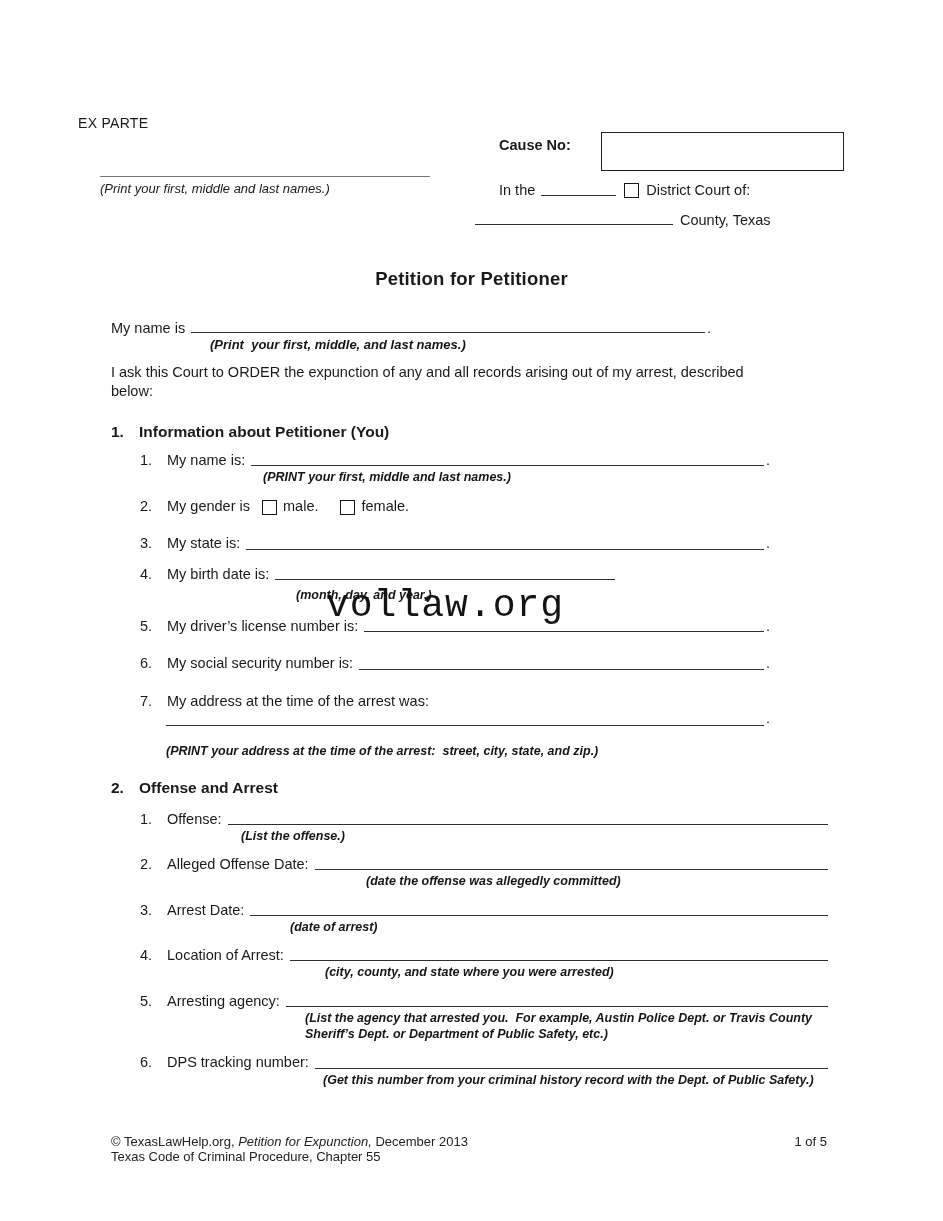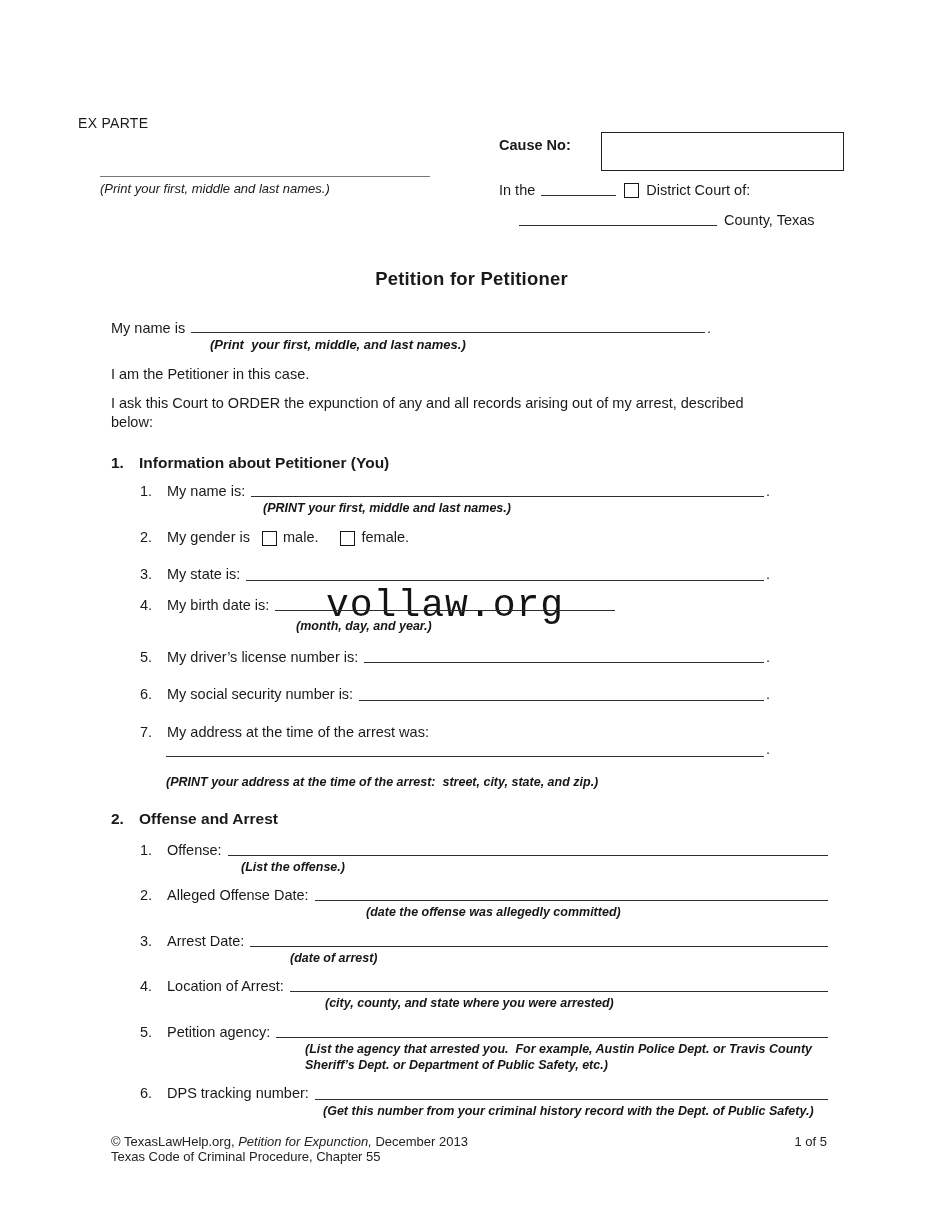--- a/index.html
+++ b/index.html
@@ -36,21 +36,21 @@
   }
 
   
   .exparte { top:115px; left:78px; font-size:14px; letter-spacing:0.3px; }
   .name-line { top:176px; left:100px; width:330px; border-bottom:1.6px solid #777; }
   .name-cap { top:181px; left:100px; font-size:13px; }
   .causeno { top:137px; left:499px; font-size:14.5px; }
   .cause-box { top:132px; left:601px; width:243px; height:39px; border:1.6px solid #222; background:#fff; }
   .inthe-row { top:182px; left:499px; display:flex; align-items:flex-end; width:345px; }
   .inthe-row .cb { margin:0 7px 0 8px; }
-  .county-row { top:212px; left:519px; display:flex; align-items:flex-end; width:345px; }
+  .county-row { top:212px; left:475px; display:flex; align-items:flex-start; width:345px; }
 
   .title { top:268px; left:0; width:100%; text-align:center; font-size:18.5px; font-weight:bold; letter-spacing:0.2px; }
 
   
   .body { position:absolute; top:320px; left:111px; width:715px; }
   .body p { line-height:19px; }
   .myname-row { width:600px; }
   .myname-cap { margin-left:99px; }
   .petitioner { margin-top:12px; }
   .ask { margin-top:10px; width:665px; }
@@ -123,21 +123,20 @@
 
   <div class="body">
 
     <div class="row myname-row">
       <span class="lbl">My name is</span>
       <span class="fill"></span>
       <span class="end">.</span>
     </div>
     <div class="cap myname-cap" style="font-size:13px;">(Print  your first, middle, and last names.)</div>
 
-    <p class="petitioner">I am the Petitioner in this case.</p>
     <p class="ask">I ask this Court to ORDER the expunction of any and all records arising out of my arrest, described below:</p>
 
     <div class="sec-head">
       <span class="snum">1.</span>
       <span>Information about Petitioner (You)</span>
     </div>
 
     <div class="list">
 
       <div class="mb11">
@@ -241,21 +240,21 @@
           <span class="num">4.</span>
           <span class="lbl">Location of Arrest:</span>
           <span class="fill"></span>
         </div>
         <div class="cap cap-o4">(city, county, and state where you were arrested)</div>
       </div>
 
       <div class="mb11">
         <div class="row w-s2">
           <span class="num">5.</span>
-          <span class="lbl">Petition agency:</span>
+          <span class="lbl">Arresting agency:</span>
           <span class="fill"></span>
         </div>
         <div class="cap cap-o5">(List the agency that arrested you.  For example, Austin Police Dept. or Travis County Sheriff’s Dept. or Department of Public Safety, etc.)</div>
       </div>
 
       <div>
         <div class="row w-s2">
           <span class="num">6.</span>
           <span class="lbl">DPS tracking number:</span>
           <span class="fill"></span>

